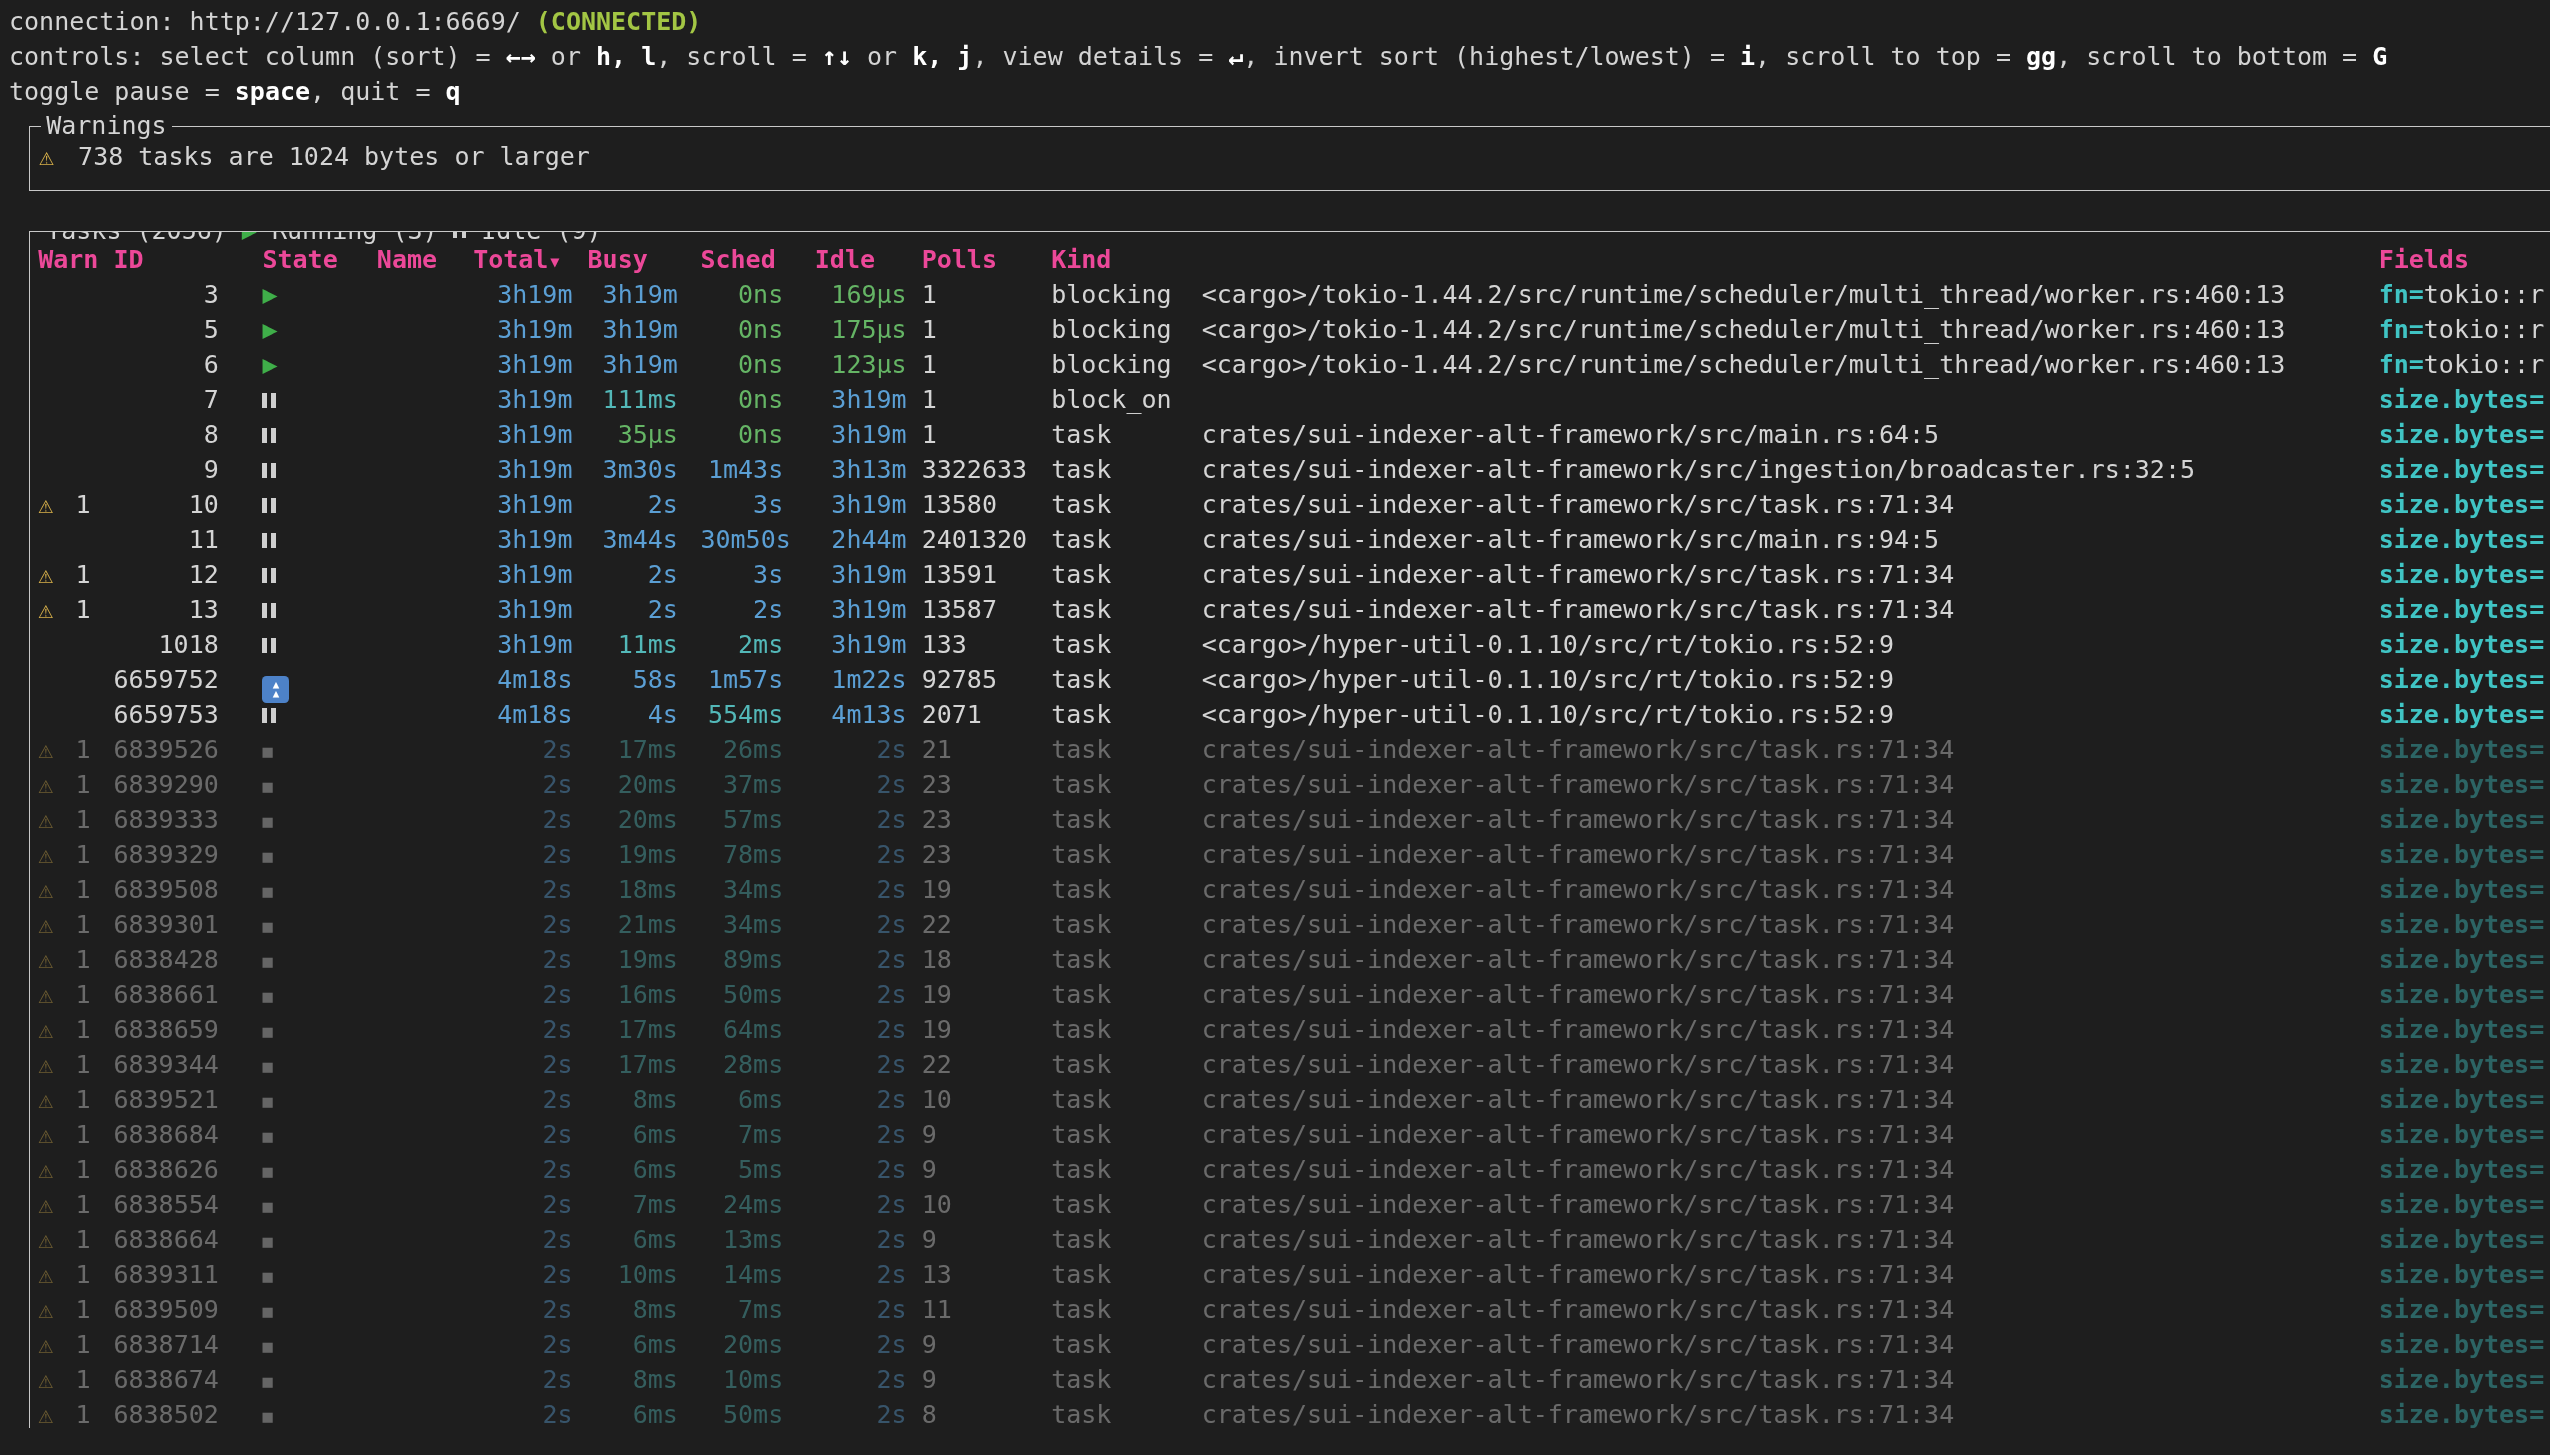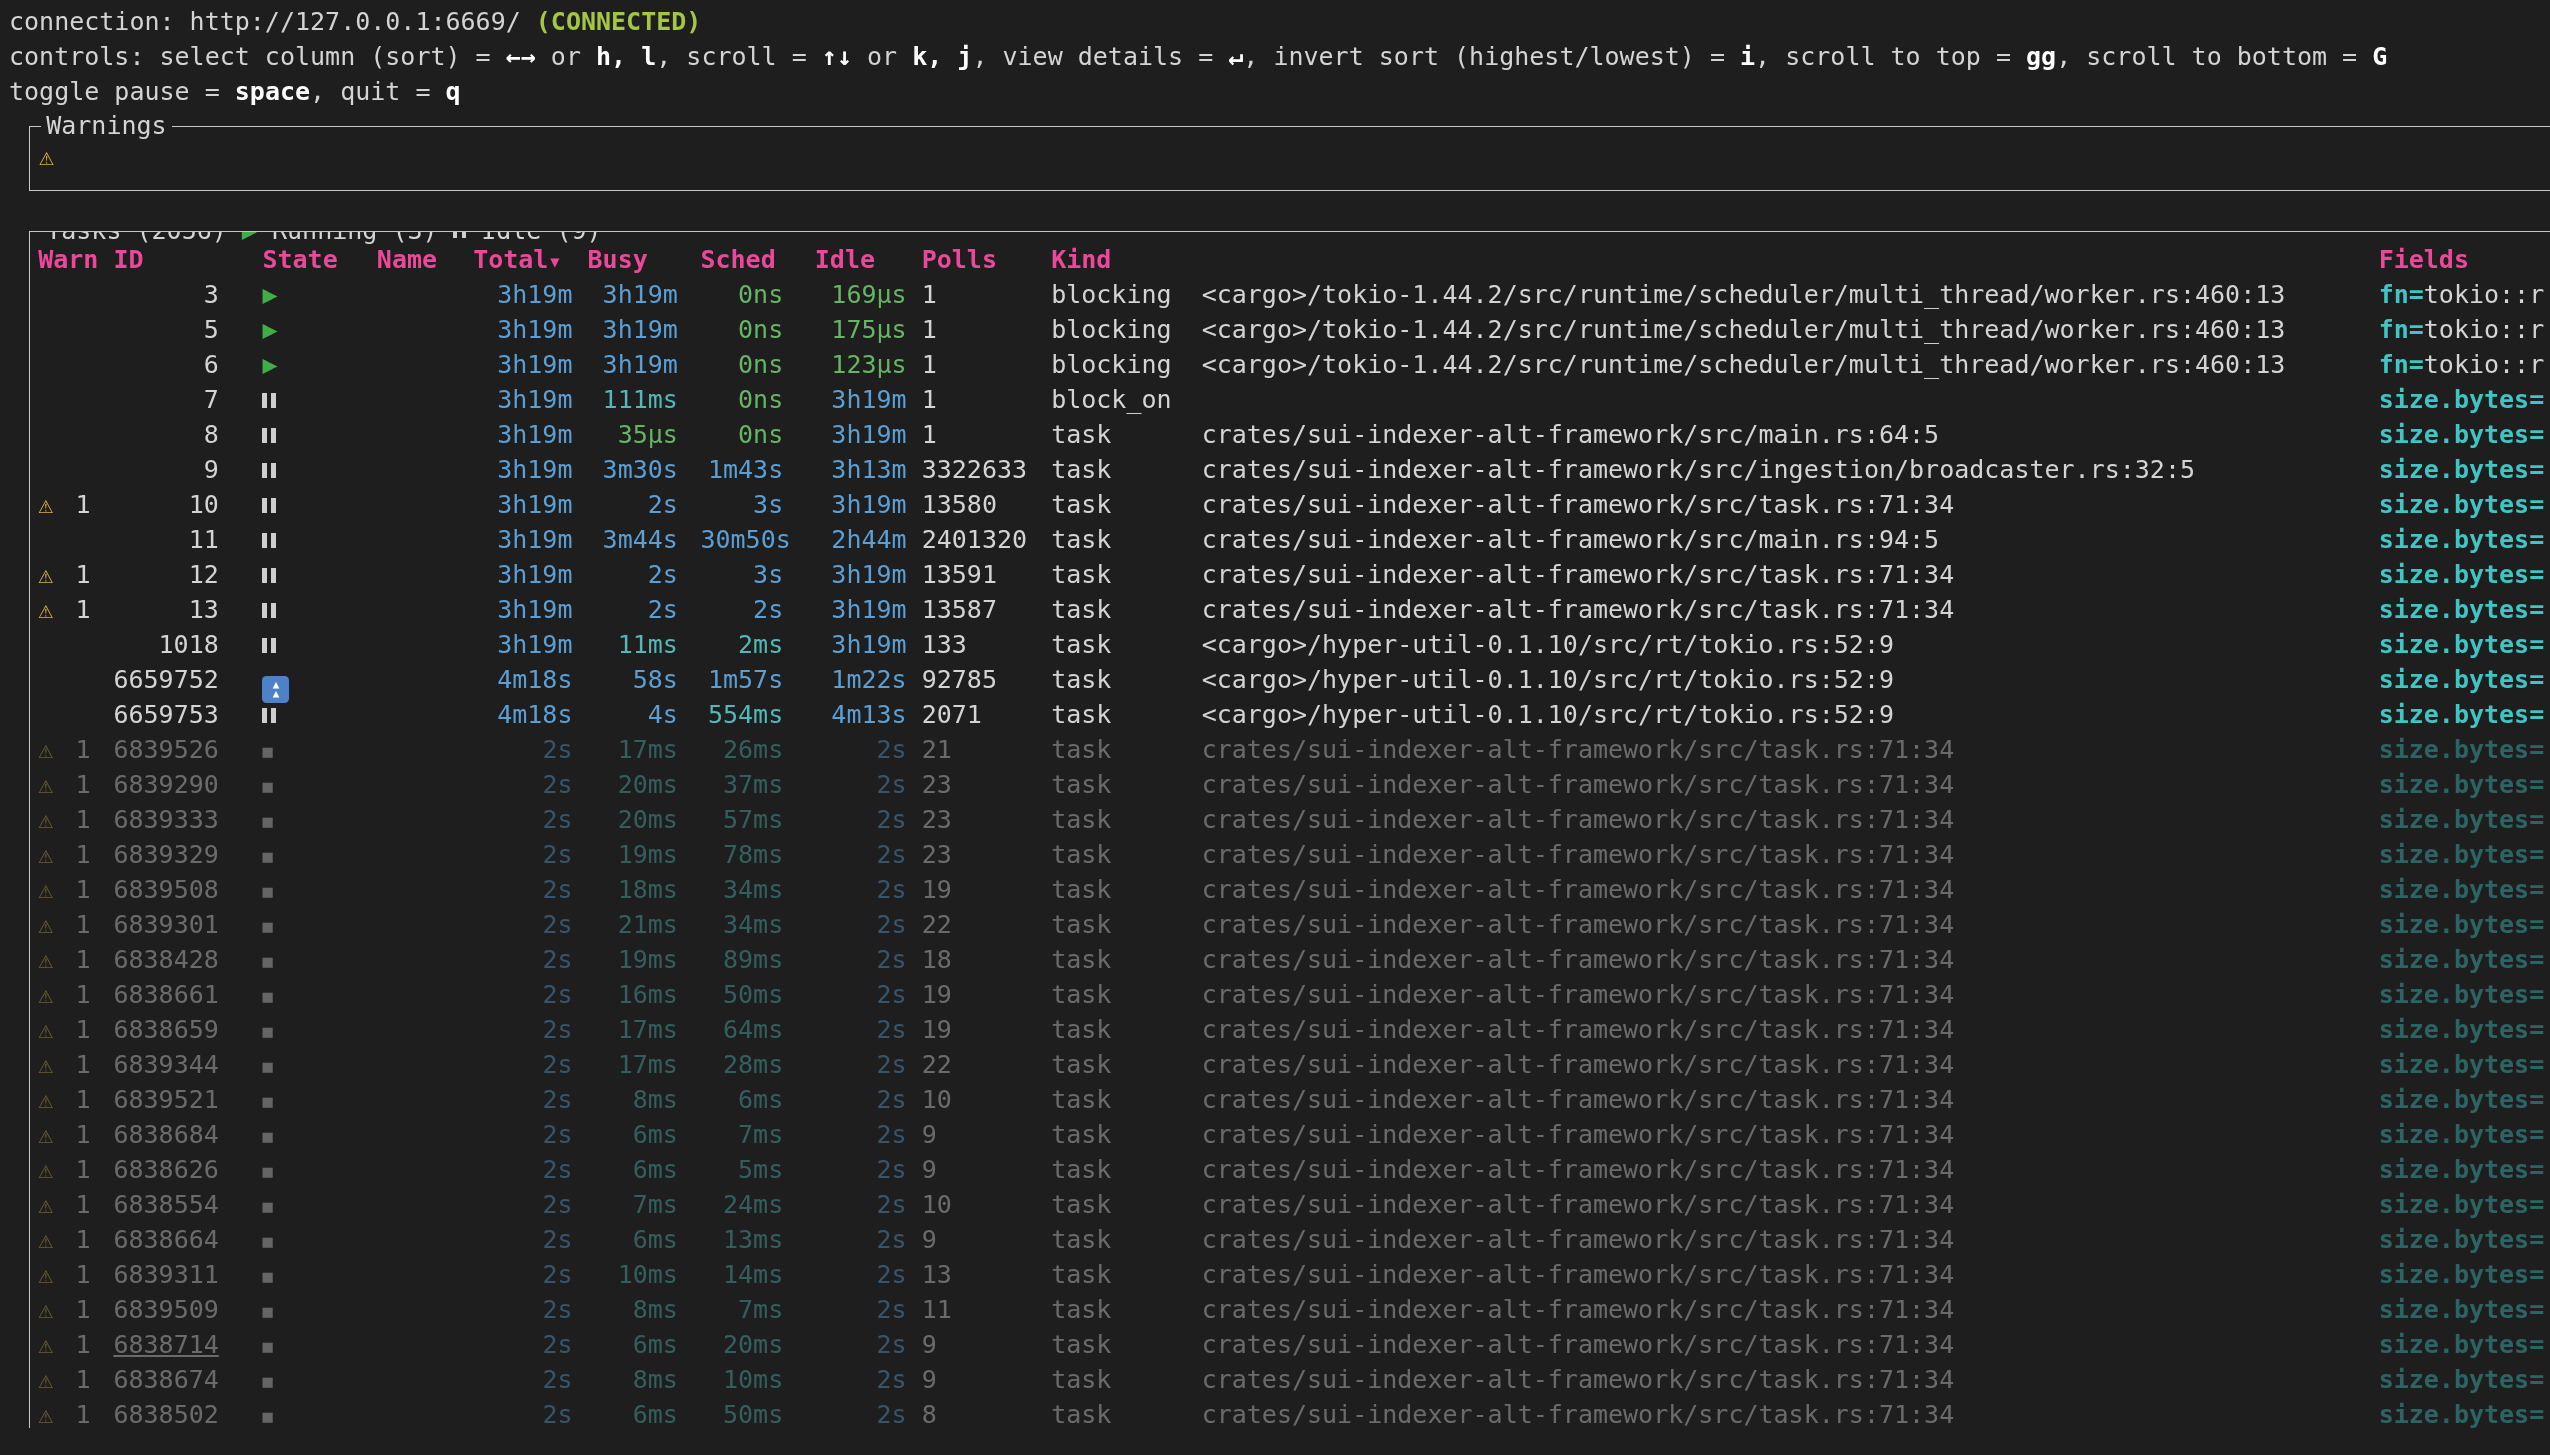--- a/index.html
+++ b/index.html
@@ -41,20 +41,21 @@
   <div>
     <div class="hline"><span>connection: http://127.0.0.1:6669/ </span><span class="connected" style="color: rgb(163, 198, 68);">(CONNECTED)</span></div>
     <div class="hline"><span>controls: select column (sort) = </span><span class="b">←→</span><span> or </span><span class="b">h, l</span><span>, scroll = </span><span class="b">↑↓</span><span> or </span><span class="b">k, j</span><span>, view details = </span><span class="b">↵</span><span>, invert sort (highest/lowest) = </span><span class="b">i</span><span>, scroll to top = </span><span class="b">gg</span><span>, scroll to bottom = </span><span class="b">G</span></div>
     <div class="hline"><span>toggle pause = </span><span class="b">space</span><span>, quit = </span><span class="b">q</span></div>
   </div>
 
   <div class="panel warnings">
     <div class="panel-title">Warnings</div>
     <div class="wbody">
       <span class="warn-ico" style="color: rgb(215, 176, 74);">⚠</span>
+      <span>738 tasks are 1024 bytes or larger</span>
     </div>
   </div>
 
   <div class="panel tasks">
     <div class="panel-title"><span>Tasks (2056) </span><span class="run-ico" style="color: rgb(63, 174, 73);">▶</span><span> Running (3) </span><span class="pause-ico" style="color: rgb(207, 207, 207);"><i class="pbar"></i><i class="pbar"></i></span><span> Idle (9)</span></div>
     <div class="trow thead" id="thead">
         <div class="cell hcell" style="left: calc(1.5ch - 14.4px); width: 4.8ch; text-align: left;"><span>Warn</span></div>
         <div class="cell hcell" style="left: calc(6.5ch - 14.4px); width: 7ch; text-align: left;"><span>ID</span></div>
         <div class="cell hcell" style="left: calc(16.4ch - 14.4px); width: 6ch; text-align: left;"><span>State</span></div>
         <div class="cell hcell" style="left: calc(24ch - 14.4px); width: 6ch; text-align: left;"><span>Name</span></div>
@@ -481,21 +482,21 @@
           <div class="cell" style="left: calc(38ch - 14.4px); width: 6ch; text-align: right; color: rgb(83, 184, 184);">8ms</div>
           <div class="cell" style="left: calc(45.5ch - 14.4px); width: 5.5ch; text-align: right; color: rgb(83, 184, 184);">7ms</div>
           <div class="cell" style="left: calc(53.1ch - 14.4px); width: 6.1ch; text-align: right; color: rgb(91, 159, 212);">2s</div>
           <div class="cell" style="left: calc(60.2ch - 14.4px); width: 8ch;">11</div>
           <div class="cell" style="left: calc(68.8ch - 14.4px); width: 9.5ch;">task</div>
           <div class="cell" style="left: calc(78.8ch - 14.4px); width: 78ch;">crates/sui-indexer-alt-framework/src/task.rs:71:34</div>
           <div class="cell" style="left: calc(157ch - 14.4px); width: 16ch;"><span class="fkey" style="color: rgb(64, 196, 196);">size.bytes=</span></div>
         </div>
         <div class="trow dim">
           <div class="cell warn-cell" style="left: calc(1.5ch - 14.4px); width: 4.8ch;"><span class="warn-ico" style="color: rgb(215, 176, 74);">⚠</span><span>1</span></div>
-          <div class="cell" style="left: calc(6.5ch - 14.4px); width: 7ch; text-align: left; text-decoration: underline;">6838714</div>
+          <div class="cell" style="left: calc(6.5ch - 14.4px); width: 7ch; text-align: left;">6838714</div>
           <div class="cell" style="left: calc(16.4ch - 14.4px); width: 6ch;"><span class="stop-ico" style="color: rgb(200, 200, 200);">■</span></div>
           <div class="cell" style="left: calc(24ch - 14.4px); width: 6ch;"></div>
           <div class="cell" style="left: calc(30.4ch - 14.4px); width: 6.6ch; text-align: right; color: rgb(91, 159, 212);">2s</div>
           <div class="cell" style="left: calc(38ch - 14.4px); width: 6ch; text-align: right; color: rgb(83, 184, 184);">6ms</div>
           <div class="cell" style="left: calc(45.5ch - 14.4px); width: 5.5ch; text-align: right; color: rgb(83, 184, 184);">20ms</div>
           <div class="cell" style="left: calc(53.1ch - 14.4px); width: 6.1ch; text-align: right; color: rgb(91, 159, 212);">2s</div>
           <div class="cell" style="left: calc(60.2ch - 14.4px); width: 8ch;">9</div>
           <div class="cell" style="left: calc(68.8ch - 14.4px); width: 9.5ch;">task</div>
           <div class="cell" style="left: calc(78.8ch - 14.4px); width: 78ch;">crates/sui-indexer-alt-framework/src/task.rs:71:34</div>
           <div class="cell" style="left: calc(157ch - 14.4px); width: 16ch;"><span class="fkey" style="color: rgb(64, 196, 196);">size.bytes=</span></div>

